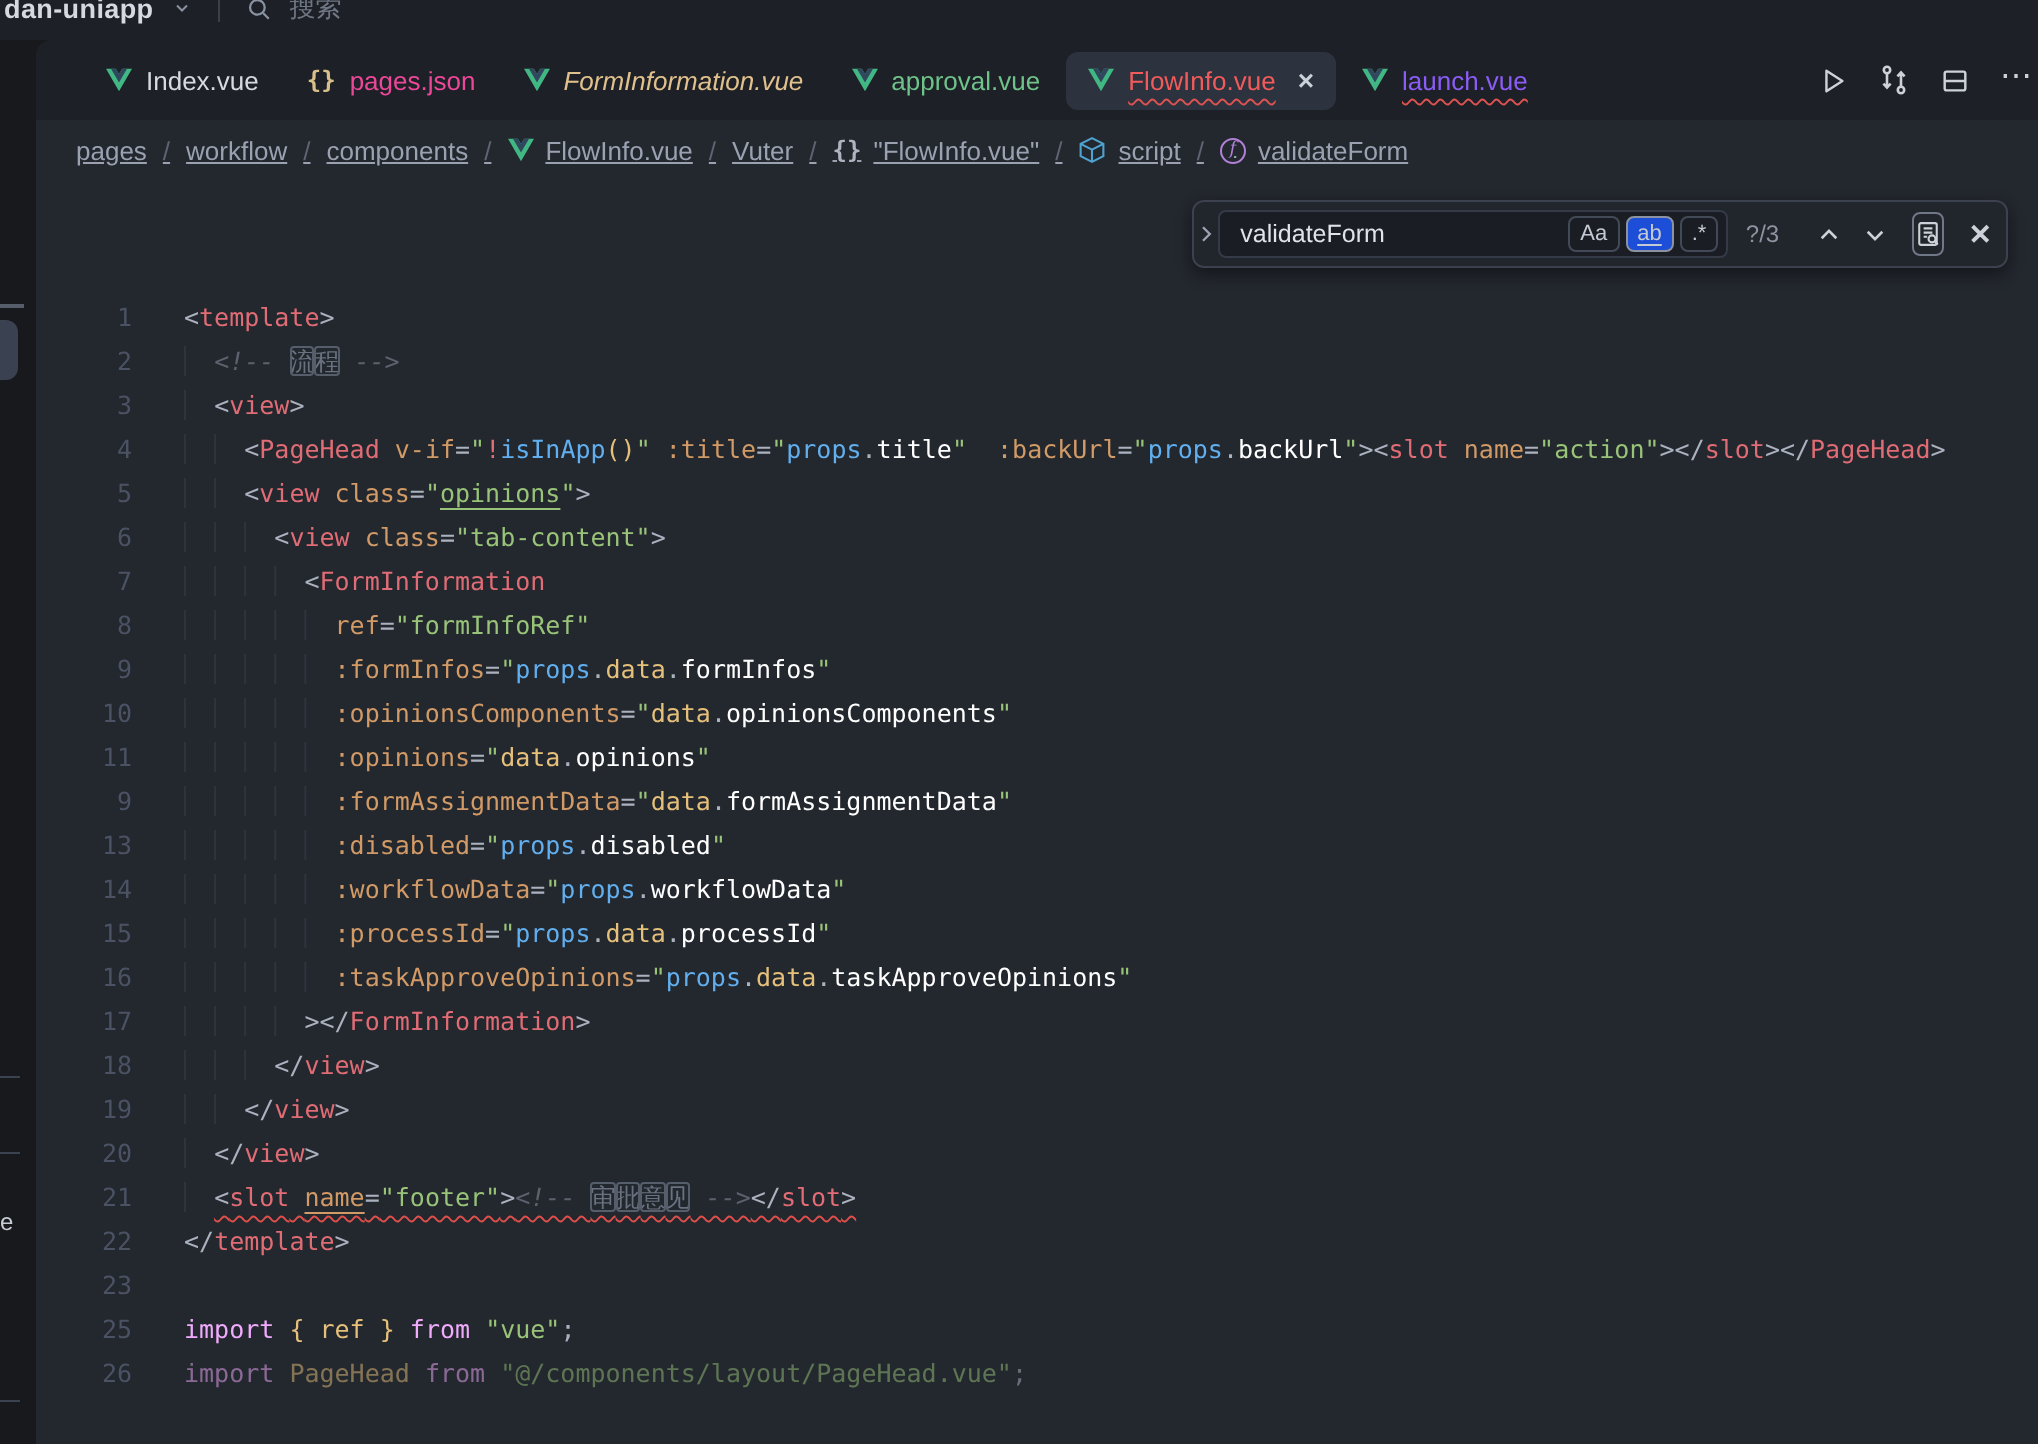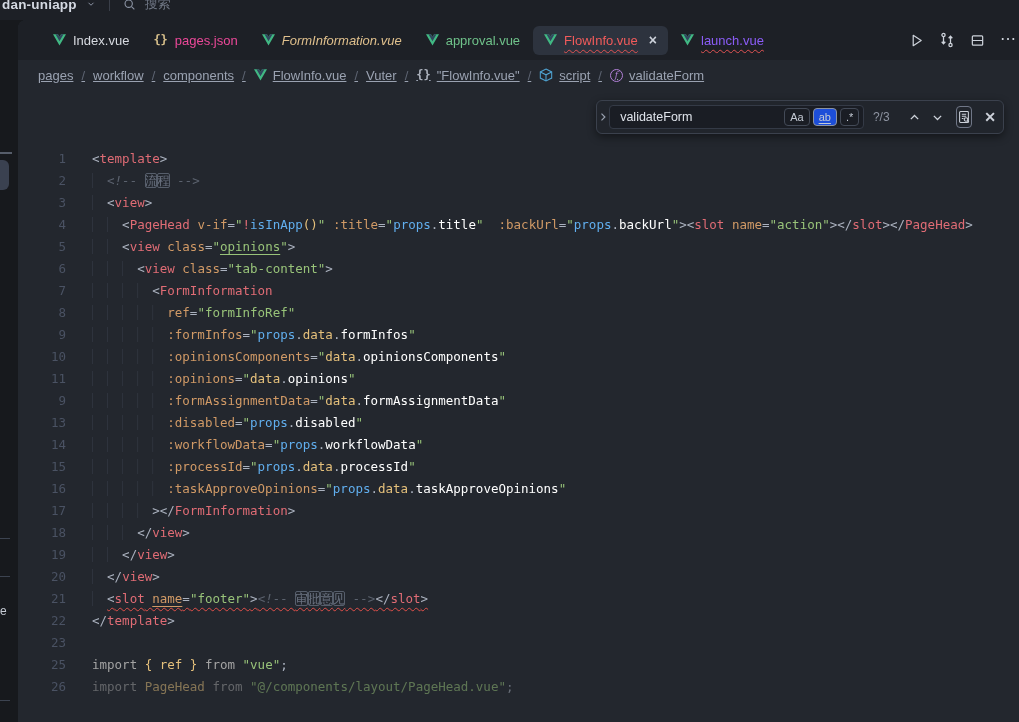--- a/index.html
+++ b/index.html
@@ -70,21 +70,21 @@
   .tk-ind { background-image:linear-gradient(to right,#2e333d 1px,transparent 1px); background-size:2ch 100%; }
   .tk-p  { color:#abb2bf; }
   .tk-t  { color:#e06c75; }
   .tk-a  { color:#d19a66; }
   .tk-au { color:#d19a66; text-decoration:underline; text-underline-offset:3px; }
   .tk-s  { color:#98c379; }
   .tk-su { color:#98c379; text-decoration:underline; text-underline-offset:3px; }
   .tk-b  { color:#61afef; }
   .tk-y  { color:#e5c07b; }
   .tk-w  { color:#ffffff; }
-  .tk-k  { color:#a3a3a3; }
+  .tk-k  { color:#f0abfc; }
   .tk-c  { color:#5b626e; font-style:italic; }
   .tk-cb { color:#6a7280; outline:1px solid #565e6b; outline-offset:-1px; border-radius:2px; }
   .sqwrap { text-decoration:underline wavy #e0504a; text-decoration-thickness:1px; text-underline-offset:4px; text-decoration-skip-ink:none; }
 </style>
 </head>
 <body>
 
 <div class="titlebar">
   <div class="tb-inner">
     <span class="project">dan-uniapp</span>

